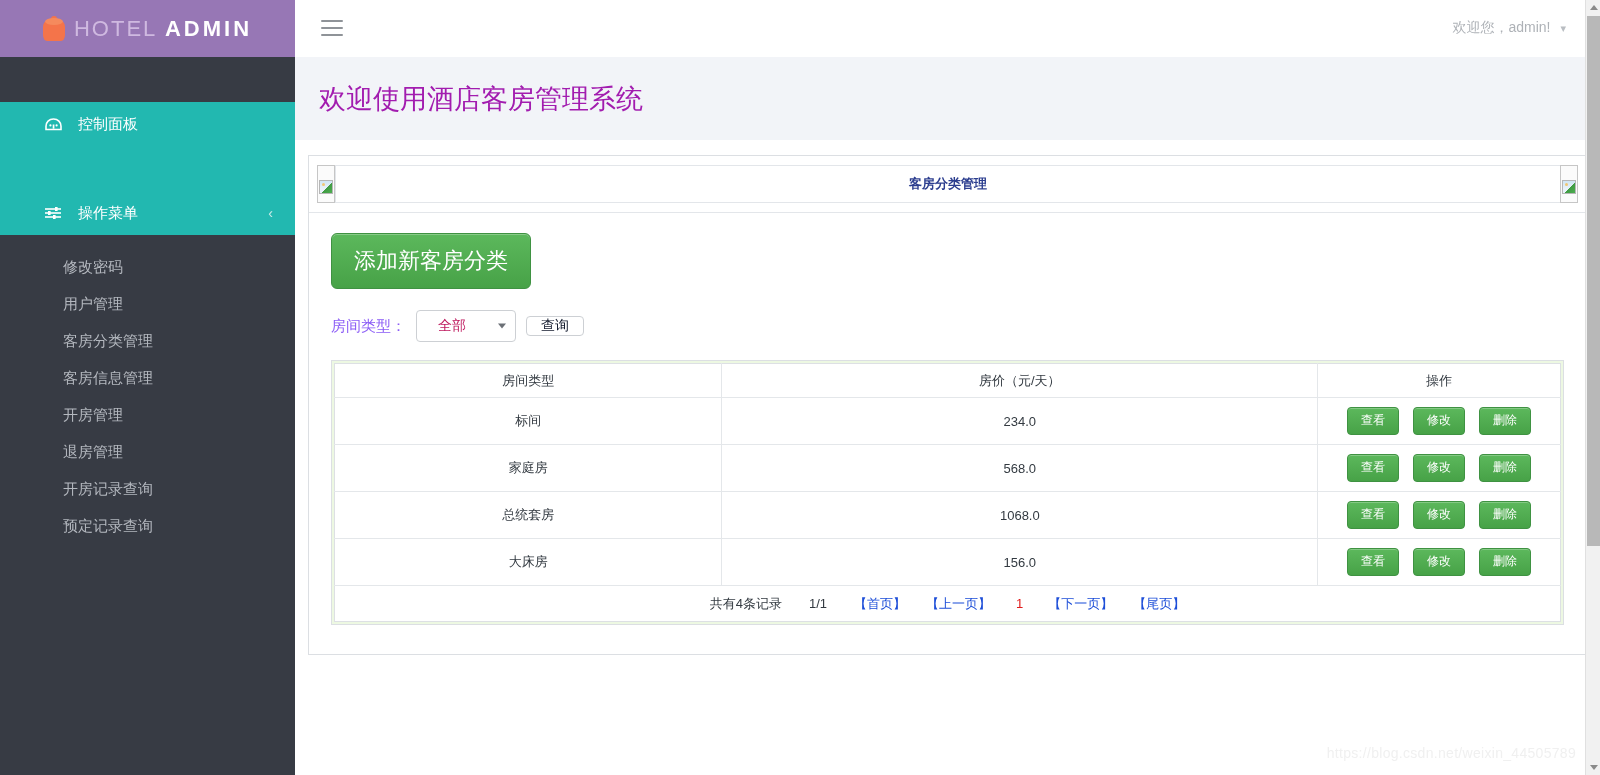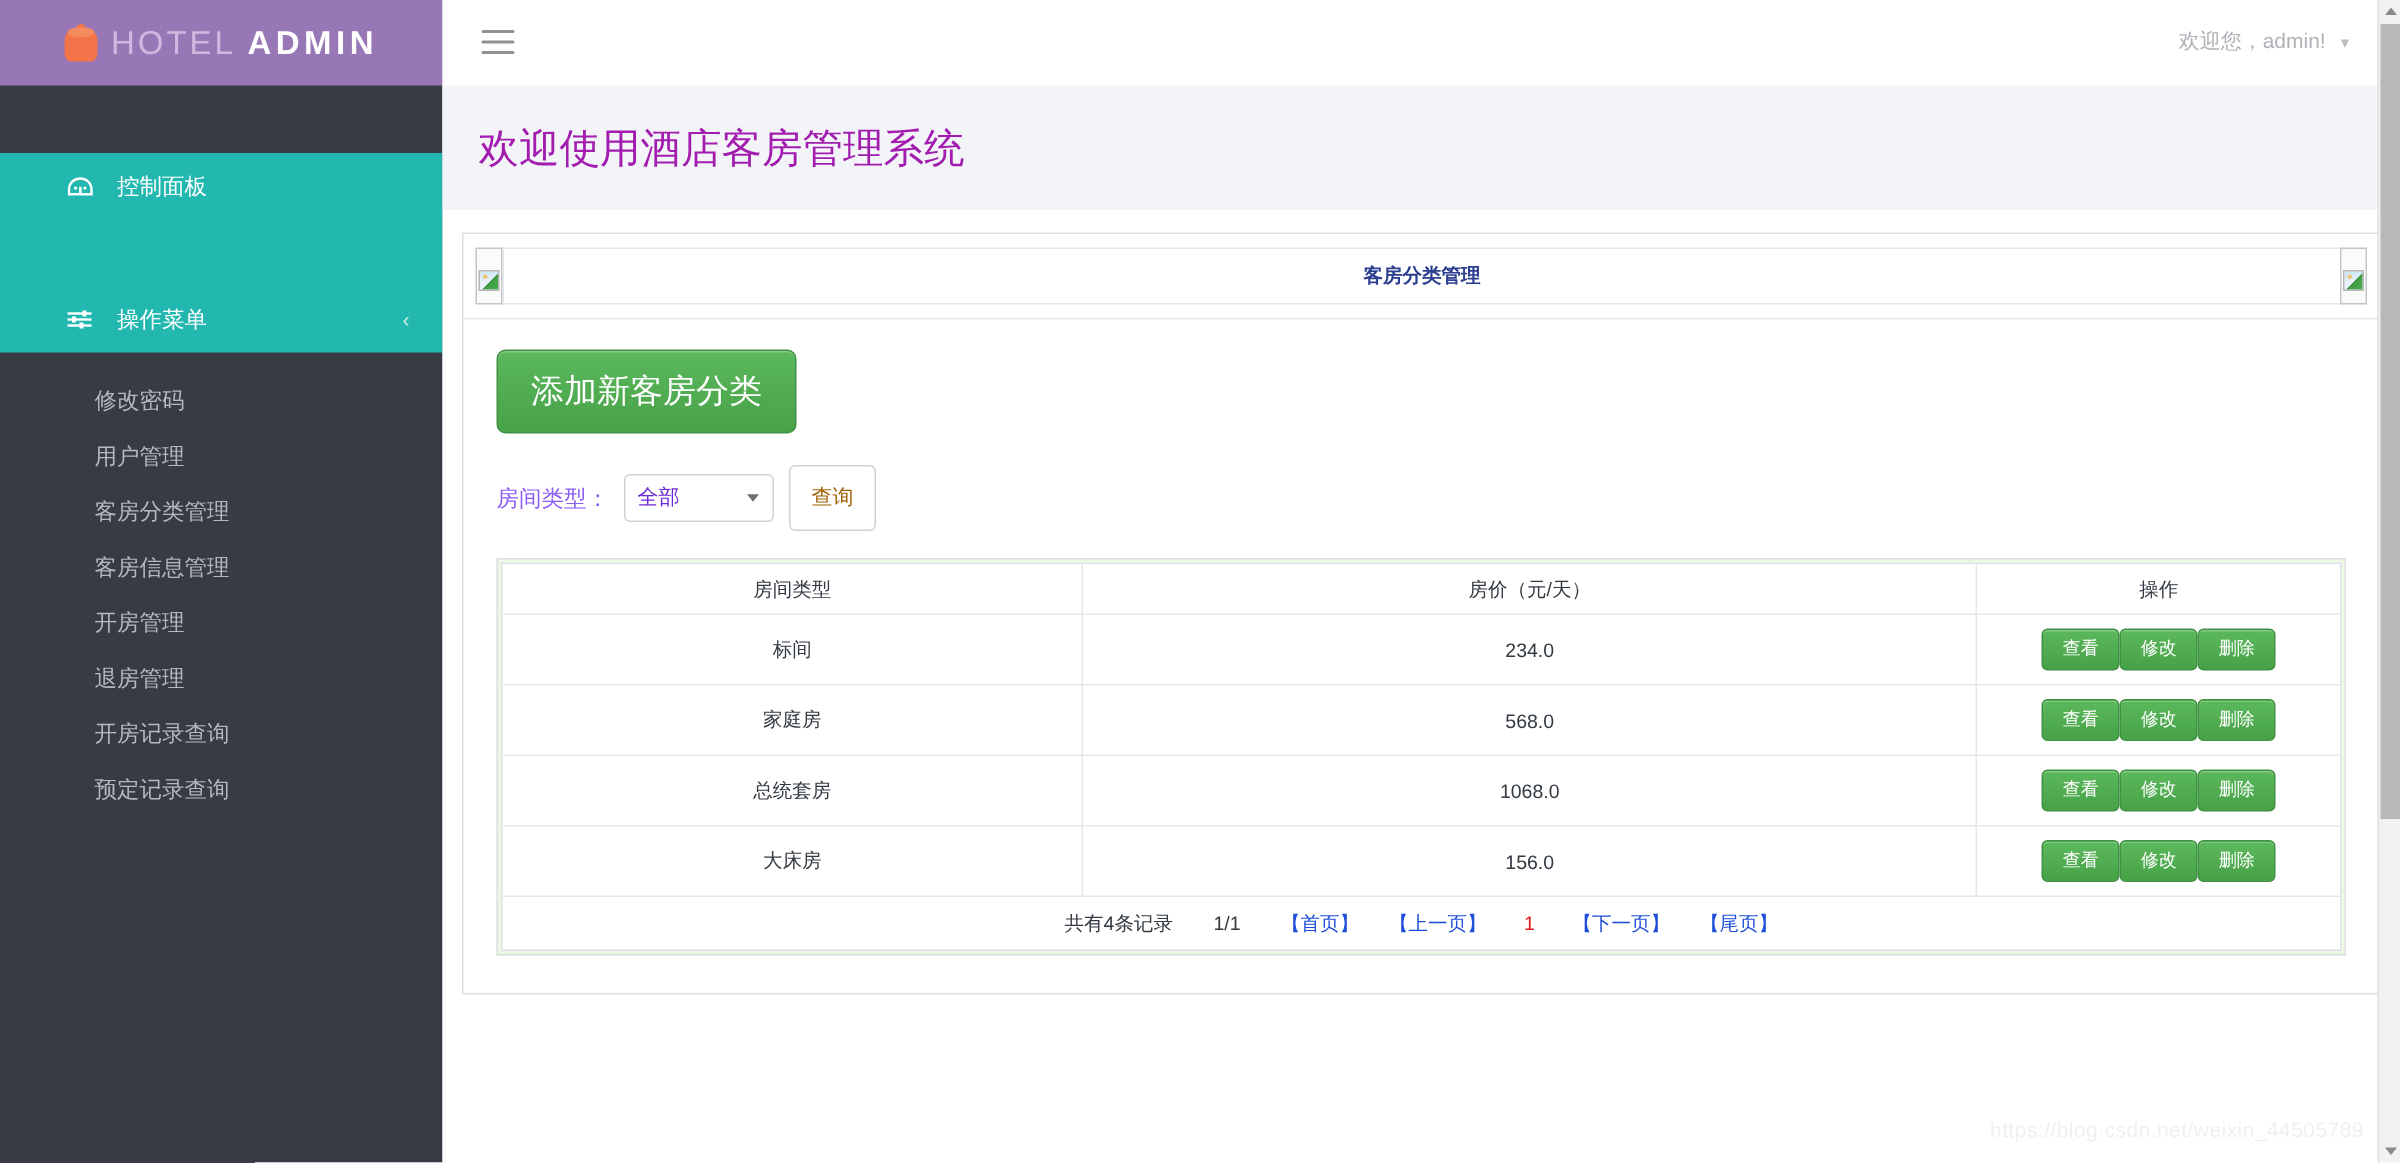--- a/index.html
+++ b/index.html
@@ -183,38 +183,38 @@
     font-size: 15px; color: #4a4f55;
   }
   .filter-label { font-size: 15px; color: #8b5cf6; }
   .select-box {
     position: relative;
     width: 100px; height: 32px;
     border: 1px solid #cdd0d4;
     border-radius: 4px;
     background: #ffffff;
     display: flex; align-items: center;
-    padding: 0 8px;
-    font-size: 14px; color: #6d28d9;
+    padding: 0 21px;
+    font-size: 14px; color: #be185d;
     cursor: pointer;
   }
   .select-box .caret-dn {
     position: absolute; right: 9px; top: 50%; transform: translateY(-50%);
     width: 0; height: 0;
     border-left: 4px solid transparent;
     border-right: 4px solid transparent;
     border-top: 5px solid #6b7076;
   }
   .btn-query {
-    height: 44px;
+    height: 20px;
     border: 1px solid #cdd0d4;
     border-radius: 4px;
     background: #ffffff;
     padding: 0 14px;
-    font-size: 14px; color: #a16207;
+    font-size: 14px; color: #0f172a;
     display: flex; align-items: center;
     cursor: pointer;
   }
 
   .table-outer {
     margin-top: 18px;
     background: #edf8e2;
     border: 1px solid #dcdfe3;
     padding: 2px;
   }
@@ -231,21 +231,21 @@
     font-size: 13px;
     color: #333a41;
     text-align: center;
     vertical-align: middle;
   }
   table.data th { height: 34px; padding: 6px 0; }
   table.data td { height: 47px; padding: 8px 0; }
   table.data .col-type { width: 31.6%; border-right: 1px solid #e4e7ea; }
   table.data .col-price { width: 48.6%; border-right: 1px solid #e4e7ea; }
   table.data .col-act { width: 19.8%; }
-  .act-cell { display: flex; align-items: center; justify-content: center; }
+  .act-cell { display: flex; align-items: center; justify-content: center; gap: 14px; }
   .btn-sm {
     background: linear-gradient(to bottom, #5cb85c 0%, #47a247 100%);
     border: 1px solid #3f9242;
     border-radius: 4px;
     color: #ffffff;
     font-size: 12px;
     padding: 6px 13px;
     cursor: pointer;
     line-height: 1.15;
     box-shadow: inset 0 1px 0 rgba(255,255,255,.25);

